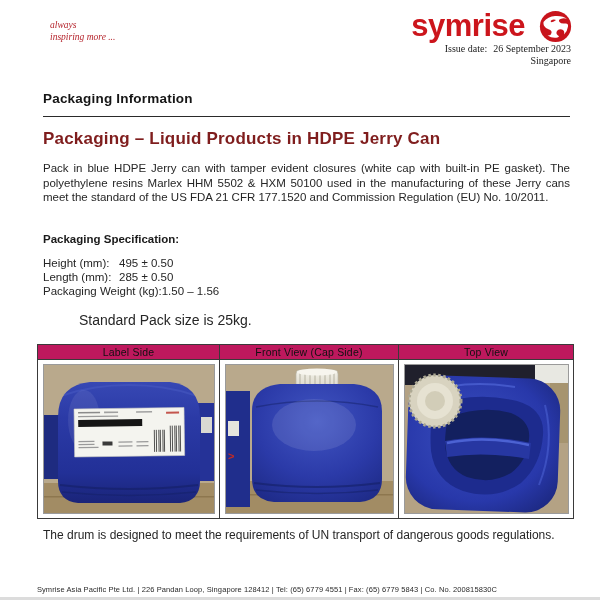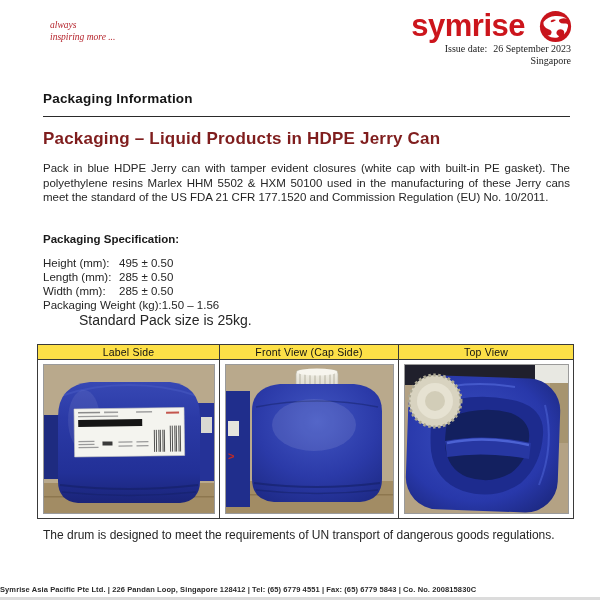--- a/index.html
+++ b/index.html
@@ -44,29 +44,29 @@
   .spec-label{display:inline-block;min-width:76px;}
   .pack-note{top:312px;font-size:14px;color:#262626;margin-left:36px;}
   
   .img-table{
     position:absolute;left:37px;top:344px;width:536px;height:174px;
     border-collapse:collapse;table-layout:fixed;
   }
   .img-table th,.img-table td{border:1px solid #3a3a3a;padding:0;}
   .img-table th{
     height:14px;font-size:10.5px;font-weight:normal;color:#111;
-    text-align:center;vertical-align:middle;background:#fde047;letter-spacing:.2px;
+    text-align:center;vertical-align:middle;background:#be185d;letter-spacing:.2px;
   }
   .img-table td{height:158px;vertical-align:middle;text-align:center;background:#fff;}
   .photo{display:block;margin:4px auto;border:1px solid #9a9a9a;}
   
   .closing{top:528px;font-size:12px;line-height:14.6px;text-align:justify;color:#262626;}
   .footer{
-    position:absolute;left:0;top:585px;width:550px;text-align:left;
-    font-size:7.5px;color:#2a2a2a;letter-spacing:.1px;font-weight:bold;
+    position:absolute;left:0;top:585px;width:497px;text-align:right;
+    font-size:7.5px;color:#2a2a2a;letter-spacing:.1px;
   }
   .page-bottom-edge{position:absolute;left:0;top:597px;width:600px;height:3px;background:#dcdcdc;}
 </style>
 </head>
 <body>
 
 <div class="tagline">
   <div>always</div>
   <div>inspiring more ...</div>
 </div>
@@ -89,21 +89,20 @@
 
 <div class="content section-title" style="position:absolute;">Packaging Information</div>
 <div class="content doc-title" style="position:absolute;">Packaging – Liquid Products in HDPE Jerry Can</div>
 <div class="content intro" style="position:absolute;">Pack in blue HDPE Jerry can with tamper evident closures (white cap with built-in PE gasket). The polyethylene resins Marlex HHM 5502 &amp; HXM 50100 used in the manufacturing of these Jerry cans meet the standard of the US FDA 21 CFR 177.1520 and Commission Regulation (EU) No. 10/2011.</div>
 
 <div class="content spec-title" style="position:absolute;">Packaging Specification:</div>
 
 <div class="content spec-rows" style="position:absolute;">
   <div><span class="spec-label">Height (mm):</span><span>495 ± 0.50</span></div>
   <div><span class="spec-label">Length (mm):</span><span>285 ± 0.50</span></div>
-  <div><span class="spec-label">Width (mm):</span><span>285 ± 0.50</span></div>
   <div><span class="spec-label">Packaging Weight (kg):</span><span>1.50 – 1.56</span></div>
 </div>
 
 <div class="content pack-note" style="position:absolute;">Standard Pack size is 25kg.</div>
 
 <table class="img-table">
   <colgroup>
       <col style="width:182px">
       <col style="width:179px">
       <col style="width:175px">

